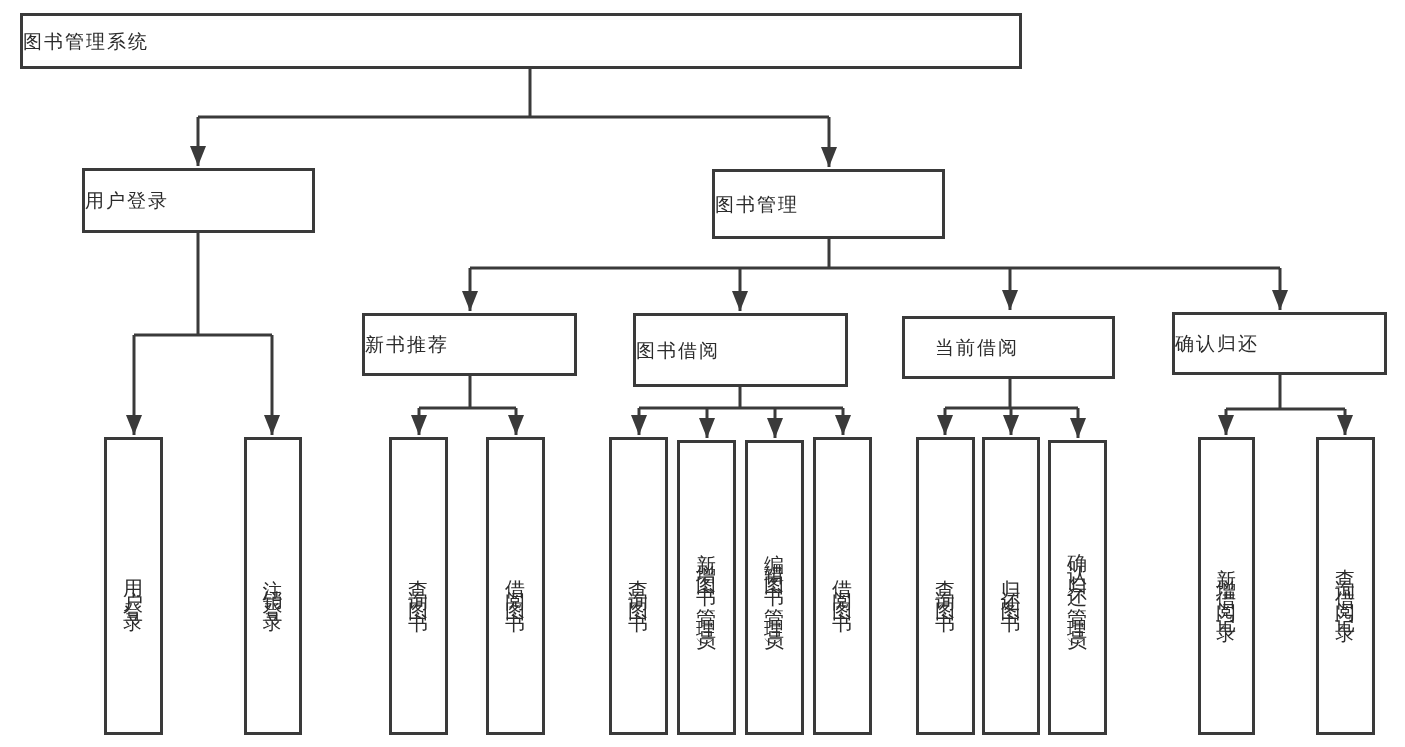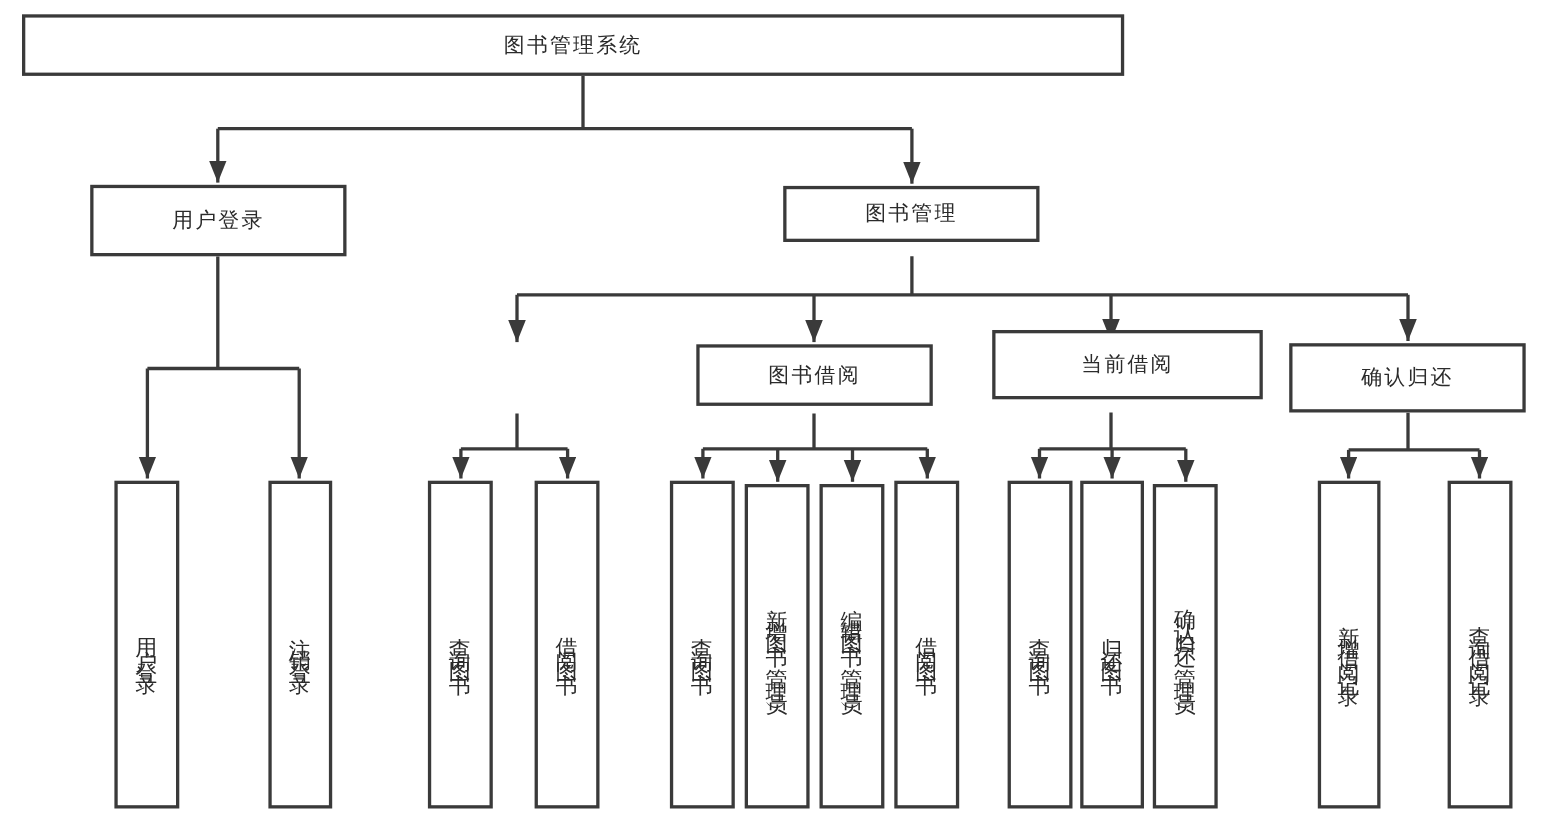--- a/index.html
+++ b/index.html
@@ -24,21 +24,20 @@
     width: 1405px; height: 747px;
   }
   .wires path { stroke: var(--line); stroke-width: 3; fill: none; }
   .wires marker path { fill: var(--line); stroke: none; }
   .box {
     position: absolute;
     border: 3px solid var(--line);
     background: var(--background);
     display: flex;
     align-items: center;
-    justify-content: center;
     color: var(--text);
     font-size: 19px;
     letter-spacing: 2px;
     line-height: 1;
   }
   .leaf {
     position: absolute;
     width: 59px;
     height: 298px;
     border: 3px solid var(--line);
@@ -113,28 +112,31 @@
     <path d="M1345,409 L1345,435" marker-end="url(#arrow)"></path>
   </svg>
 
   <div class="box" style="left:20px; top:13px; width:1002px; height:56px;">
     <span>图书管理系统</span>
   </div>
 
   <div class="box" style="left:82px; top:168px; width:233px; height:65px;">
     <span>用户登录</span>
   </div>
-  <div class="box" style="left:712px; top:169px; width:233px; height:51px;">
+  <div class="box" style="left:712px; top:169px; width:233px; height:70px;">
     <span>图书管理</span>
   </div>
 
-  <div class="box" style="left:633px; top:313px; width:215px; height:56px;">
+  <div class="box" style="left:362px; top:313px; width:215px; height:63px;">
+    <span>新书推荐</span>
+  </div>
+  <div class="box" style="left:633px; top:313px; width:215px; height:74px;">
     <span>图书借阅</span>
   </div>
-  <div class="box" style="left:902px; top:300px; width:246px; height:63px;">
+  <div class="box" style="left:902px; top:316px; width:213px; height:63px;padding-left:30px;">
     <span>当前借阅</span>
   </div>
   <div class="box" style="left:1172px; top:312px; width:215px; height:63px;">
     <span>确认归还</span>
   </div>
 
   <div class="leaf" style="left:104px; top:437px;">
     <span class="vtext">用户登录</span>
   </div>
   <div class="leaf" style="left:244px; top:437px; width:58px;">

